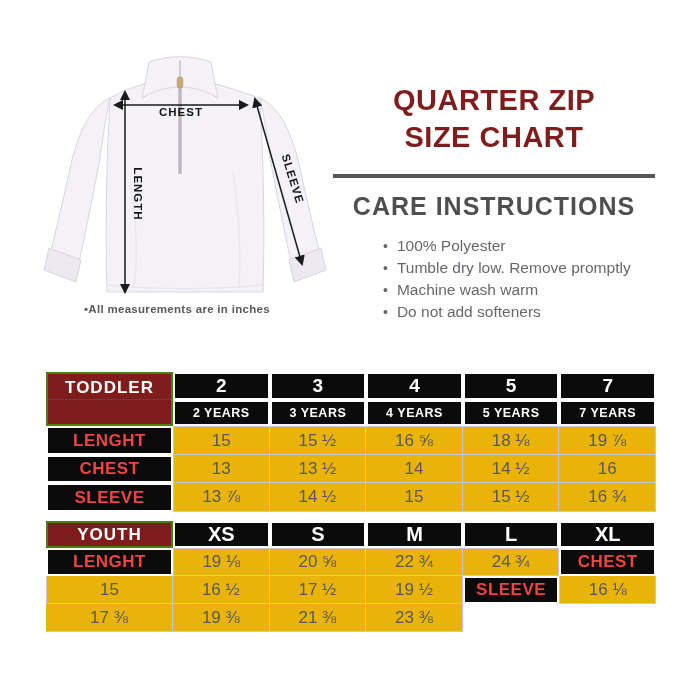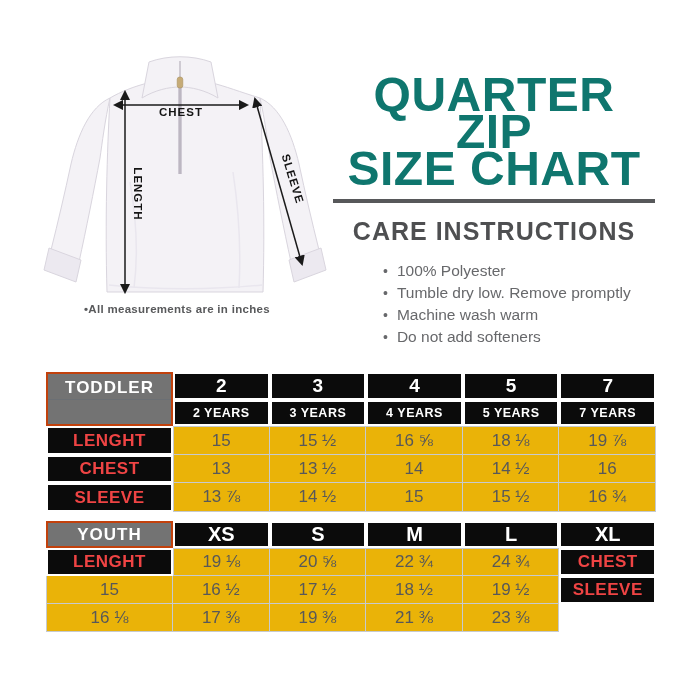--- a/index.html
+++ b/index.html
@@ -6,33 +6,33 @@
   .page{position:relative;width:700px;height:700px;background:#ffffff;overflow:hidden;
         font-family:"Liberation Sans",sans-serif;}
 
   
   .diagram-wrap{position:absolute;left:35px;top:52px;width:300px;height:252px;}
   .diagram-note{position:absolute;left:84px;top:303px;width:280px;
                 font-size:11.5px;font-weight:bold;color:#58595b;letter-spacing:.3px;}
 
   
   .right-col{position:absolute;left:333px;top:64px;width:322px;text-align:center;}
-  .title{font-size:48px;line-height:37px;font-weight:bold;color:#0f766e;letter-spacing:.5px;margin:12px;}
+  .title{font-size:29px;line-height:37px;font-weight:bold;color:#7f1d1d;letter-spacing:.5px;margin:18px;}
   .divider{height:4px;background:#57585a;margin-top:11px;}
   .care-heading{font-size:25px;font-weight:bold;color:#4e4f51;letter-spacing:1px;margin:14px 0 0;}
   .care-list{list-style:none;margin:14px 0 0;padding:0 0 0 50px;text-align:left;}
   .care-list li{font-size:15.5px;color:#67686b;line-height:22px;display:flex;gap:9px;align-items:baseline;}
   .blt{font-size:14px;color:#67686b;}
 
   
   .size-table{position:absolute;display:grid;grid-template-columns:127px repeat(5,1fr);width:610px;}
   #toddler-table{left:46px;top:372px;grid-template-rows:28px 26px 29px 28px 29px;}
   #youth-table{left:46px;top:521px;grid-template-rows:27px 28px 28px 28px;}
   .cell{display:flex;align-items:center;justify-content:center;box-sizing:border-box;}
-  .corner{background:#737373;border:2px solid #c2410c;color:#fff;font-weight:bold;
+  .corner{background:#7f1d1d;border:2px solid #4d7c0f;color:#fff;font-weight:bold;
           font-size:17px;letter-spacing:1px;position:relative;}
   .corner.two-row{grid-row:1 / span 2;align-items:flex-start;padding-top:4px;}
   .corner.two-row::after{content:"";position:absolute;left:0;right:0;top:25px;height:1px;
           background:rgba(95,105,118,.38);}
   .hcell{background:#0b0b0b;color:#fff;border:2px solid #fff;font-weight:bold;}
   .hcell.size{font-size:19px;}
   #youth-table .hcell.size{font-size:20px;}
   .hcell.sub{font-size:12.5px;letter-spacing:.5px;}
   .lcell{background:#0b0b0b;color:#ef4444;border:2px solid #fff;font-weight:bold;
          font-size:17px;letter-spacing:.5px;}
@@ -161,21 +161,20 @@
       <div class="cell hcell size">XL</div>
       <div class="cell lcell">LENGHT</div>
       <div class="cell dcell first top">19 ⅛</div>
       <div class="cell dcell top">20 ⅝</div>
       <div class="cell dcell top">22 ¾</div>
       <div class="cell dcell top">24 ¾</div>
       <div class="cell lcell">CHEST</div>
       <div class="cell dcell first">15</div>
       <div class="cell dcell">16 ½</div>
       <div class="cell dcell">17 ½</div>
-      <div class="cell dcell">18 ½</div>
       <div class="cell dcell">19 ½</div>
       <div class="cell lcell">SLEEVE</div>
       <div class="cell dcell first">16 ⅛</div>
       <div class="cell dcell">17 ⅜</div>
       <div class="cell dcell">19 ⅜</div>
       <div class="cell dcell">21 ⅜</div>
       <div class="cell dcell">23 ⅜</div>
     </div>
 
 </div>

